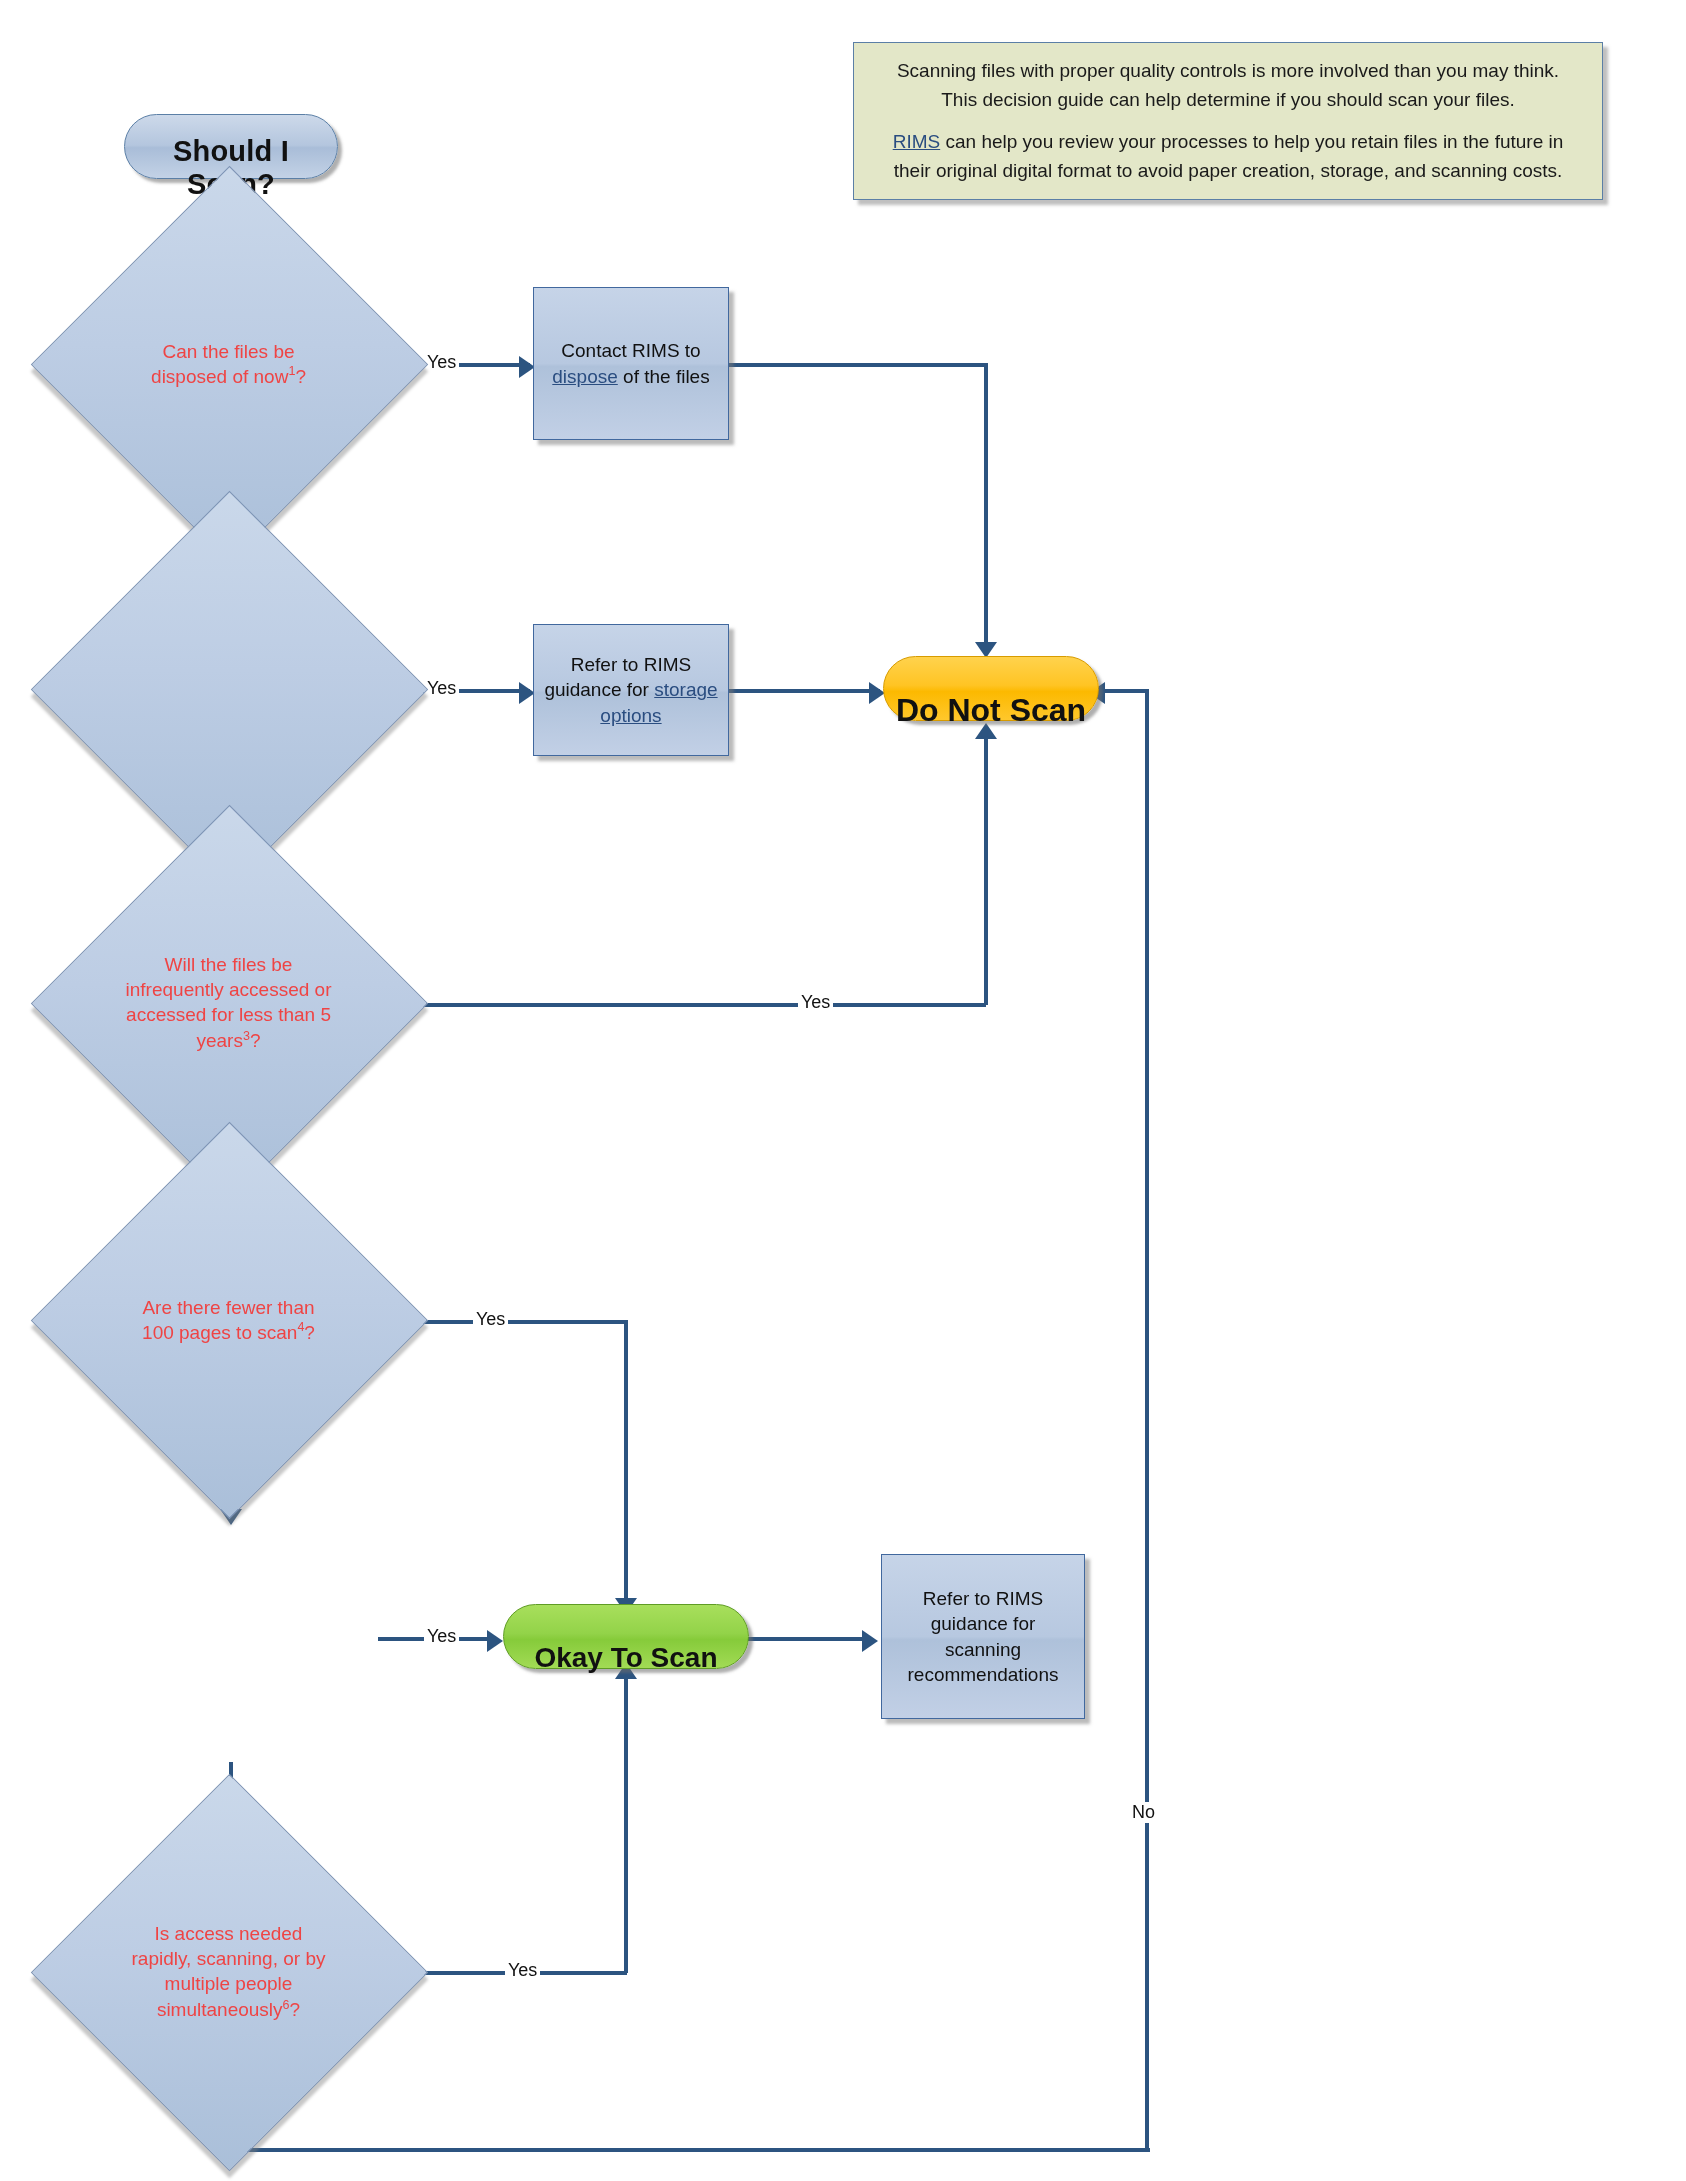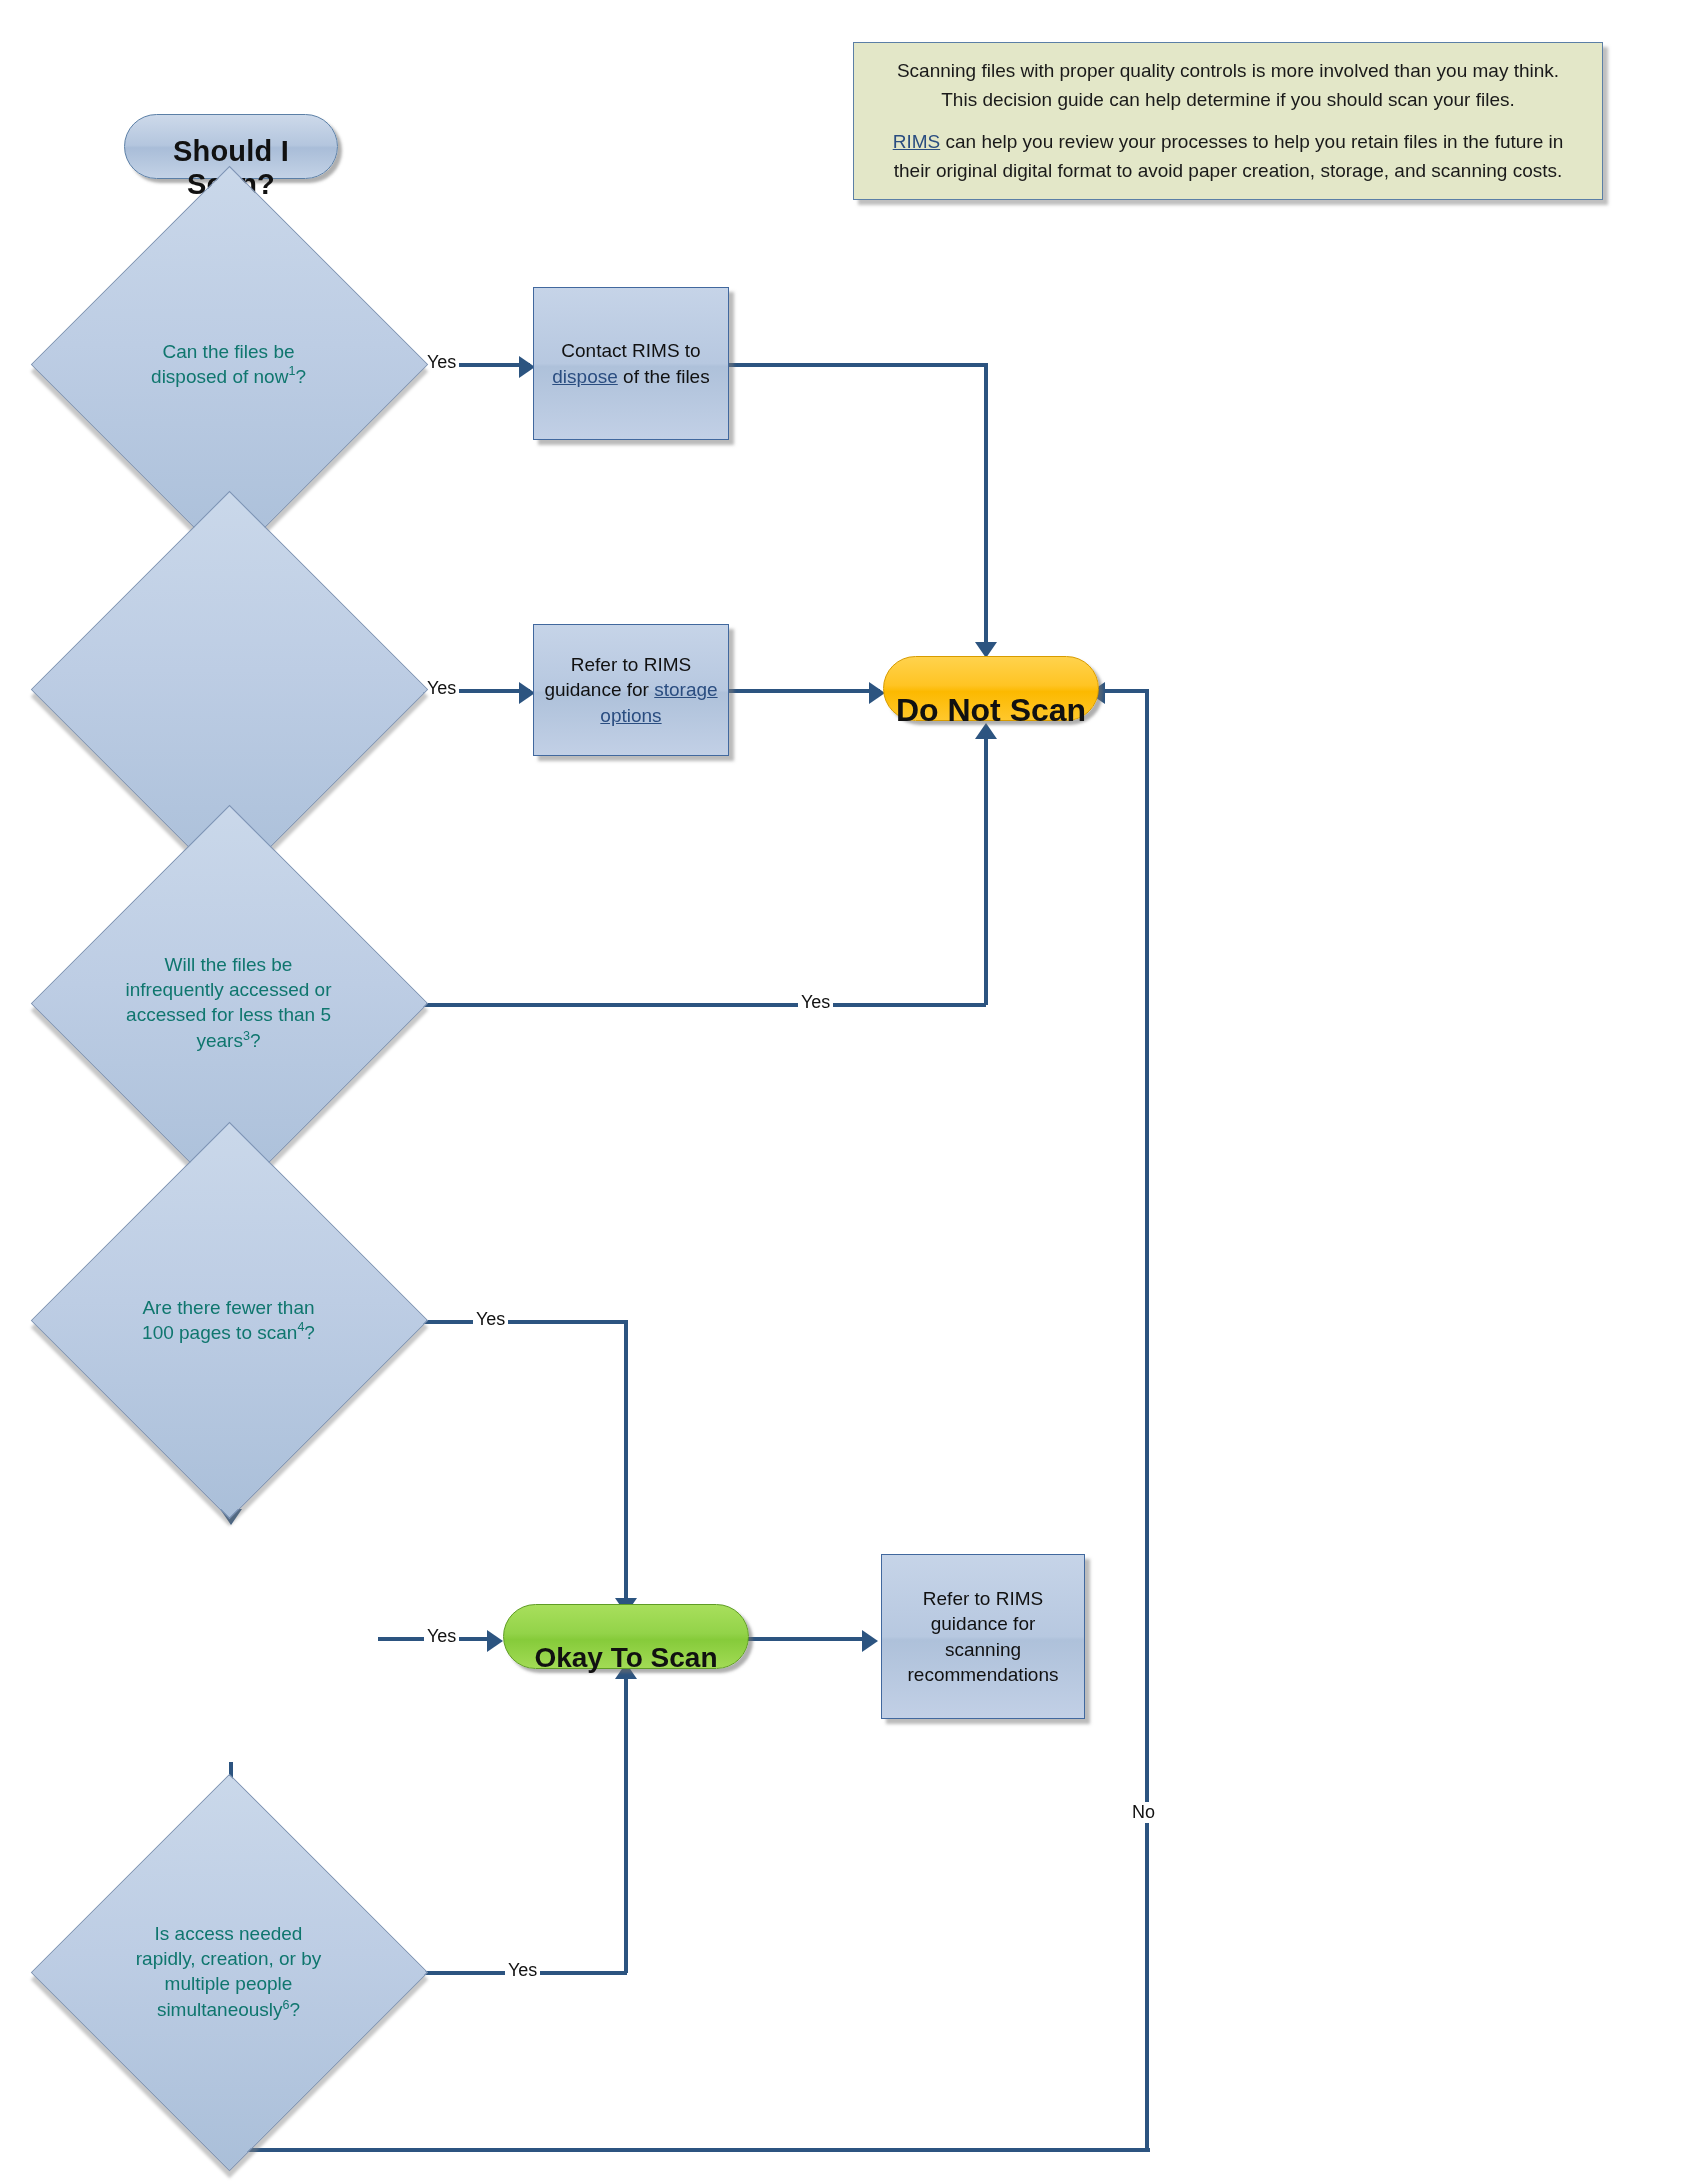--- a/index.html
+++ b/index.html
@@ -40,21 +40,21 @@
   .dec .dshape{
     position:absolute;left:0;top:0;width:100%;height:100%;
     background:linear-gradient(135deg,#cad8ea 0%,#bdcde4 45%,#aabfd9 100%);
     border:1px solid #7d93b4;
     transform:rotate(45deg);
     box-shadow:5px 5px 3px rgba(130,130,130,.45);
   }
   .dec .dtext{
     position:absolute;left:-14%;top:50%;width:128%;
     transform:translateY(-50%);
-    font-size:19px;line-height:1.34;color:#0f766e;text-align:center;
+    font-size:19px;line-height:1.34;color:#ef4444;text-align:center;
     z-index:3;pointer-events:none;
   }
 
   
   .note{
     position:absolute;box-sizing:border-box;
     background:#e3e7c8;border:1px solid #5b7fa6;
     box-shadow:5px 5px 3px rgba(130,130,130,.5);
     font-size:19px;line-height:1.5;color:#1a1a1a;text-align:center;
     padding:14px 16px;
@@ -220,20 +220,20 @@
       <span>guidance for</span><br>
       <span>scanning</span><br>
       <span>recommendations</span>
     </div>
   </div>
 
   <div class="node dec" style="left:89px;top:1832px;width:279px;height:279px;">
     <div class="dshape"></div>
     <div class="dtext">
       <span>Is access needed</span><br>
-      <span>rapidly, creation, or by</span><br>
+      <span>rapidly, scanning, or by</span><br>
       <span>multiple people</span><br>
       <span>simultaneously</span><sup>6</sup><span>?</span>
     </div>
   </div>
 
 </div>
 
 
 </body></html>

